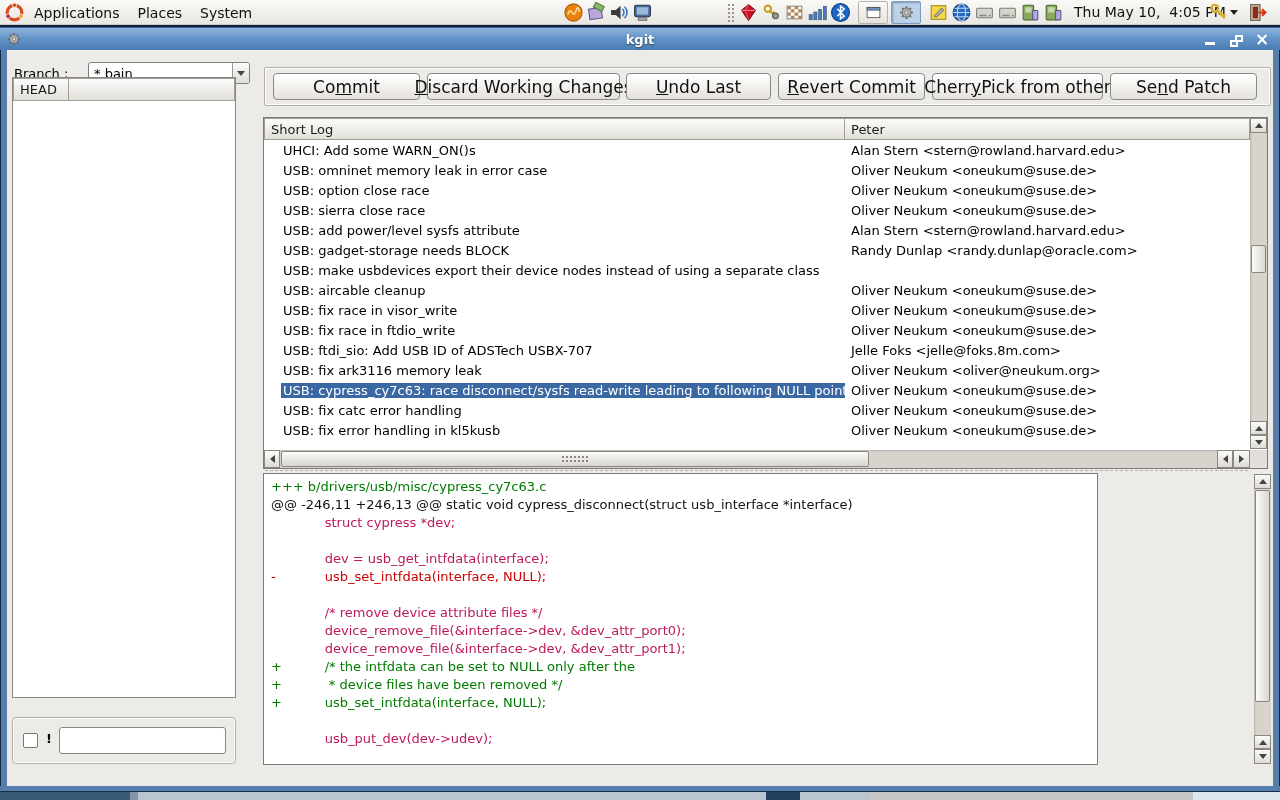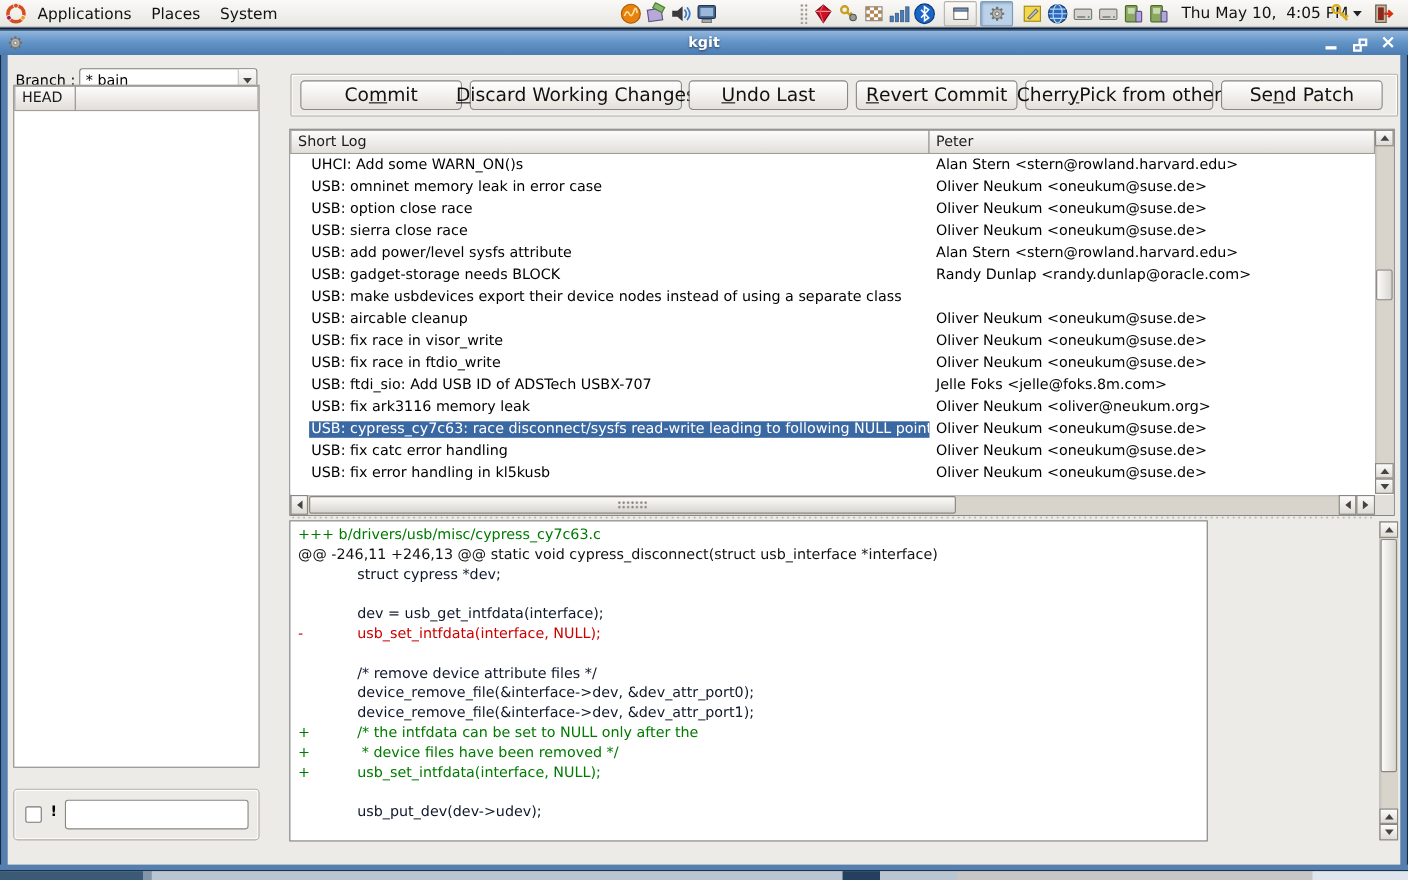--- a/index.html
+++ b/index.html
@@ -64,21 +64,21 @@
 .vthumb{background:linear-gradient(90deg,#fbfbfa,#d9d6d0);border:1px solid #8a8781;border-radius:2px}
 .hthumb{background:linear-gradient(#fbfbfa,#d9d6d0);border:1px solid #8a8781;border-radius:2px;display:flex;align-items:center;justify-content:center}
 .grip{width:28px;height:8px;background-image:radial-gradient(#8a8781 1px,transparent 1.2px);background-size:4px 4px}
 .dots{background-image:radial-gradient(#b8b4ac 1px,transparent 1.2px);background-size:5px 3px}
 
 #diff-frame{border:1px solid #7b7b7b;background:#fff}
 #diff-lines{font-family:"DejaVu Sans","Liberation Sans",sans-serif;font-size:13px;line-height:18px;white-space:pre;tab-size:13;-moz-tab-size:13;overflow:hidden}
 .dline{height:18px}
 .t-file{color:var(--add,#007a00)}
 .t-hunk{color:#111}
-.t-ctx{color:#0f172a}
+.t-ctx{color:#be185d}
 .t-add{color:var(--add,#007a00)}
 .t-del{color:var(--del,#cc0000)}
 
 .tseg{top:792px;height:8px}
 </style>
 </head>
 <body>
 
 <div id="panel" class="abs"></div>
 <div id="panel-edge" class="abs"></div>
@@ -227,21 +227,21 @@
         <span class="close-glyph">×</span>
       </span>
   </span>
 </div>
 
 <div class="abs frame-strip" style="left:0;top:50px;width:7px;height:742px;border-left:1px solid #142c49"></div>
 <div class="abs frame-strip" style="left:1273px;top:50px;width:7px;height:742px;border-right:1px solid #142c49"></div>
 <div class="abs frame-strip" style="left:0;top:786px;width:1280px;height:6px;border-bottom:1px solid #142c49"></div>
 
 <div id="branch-label" class="abs">Branch :</div>
-<div class="abs combo" style="left:72px;top:62px;width:162px;height:22px">
+<div class="abs combo" style="left:88px;top:62px;width:162px;height:22px">
   <span class="val">* bain</span>
   <span class="cbtn">
       <span class="tri-d"></span>
     </span>
 </div>
 <div class="abs listframe" style="left:12px;top:77px;width:224px;height:621px">
   <div style="display:flex;height:23px">
     <div class="hcell" style="width:56px;flex:none">HEAD</div>
     <div class="hcell" style="flex:1;margin-left:-1px"></div>
   </div>

